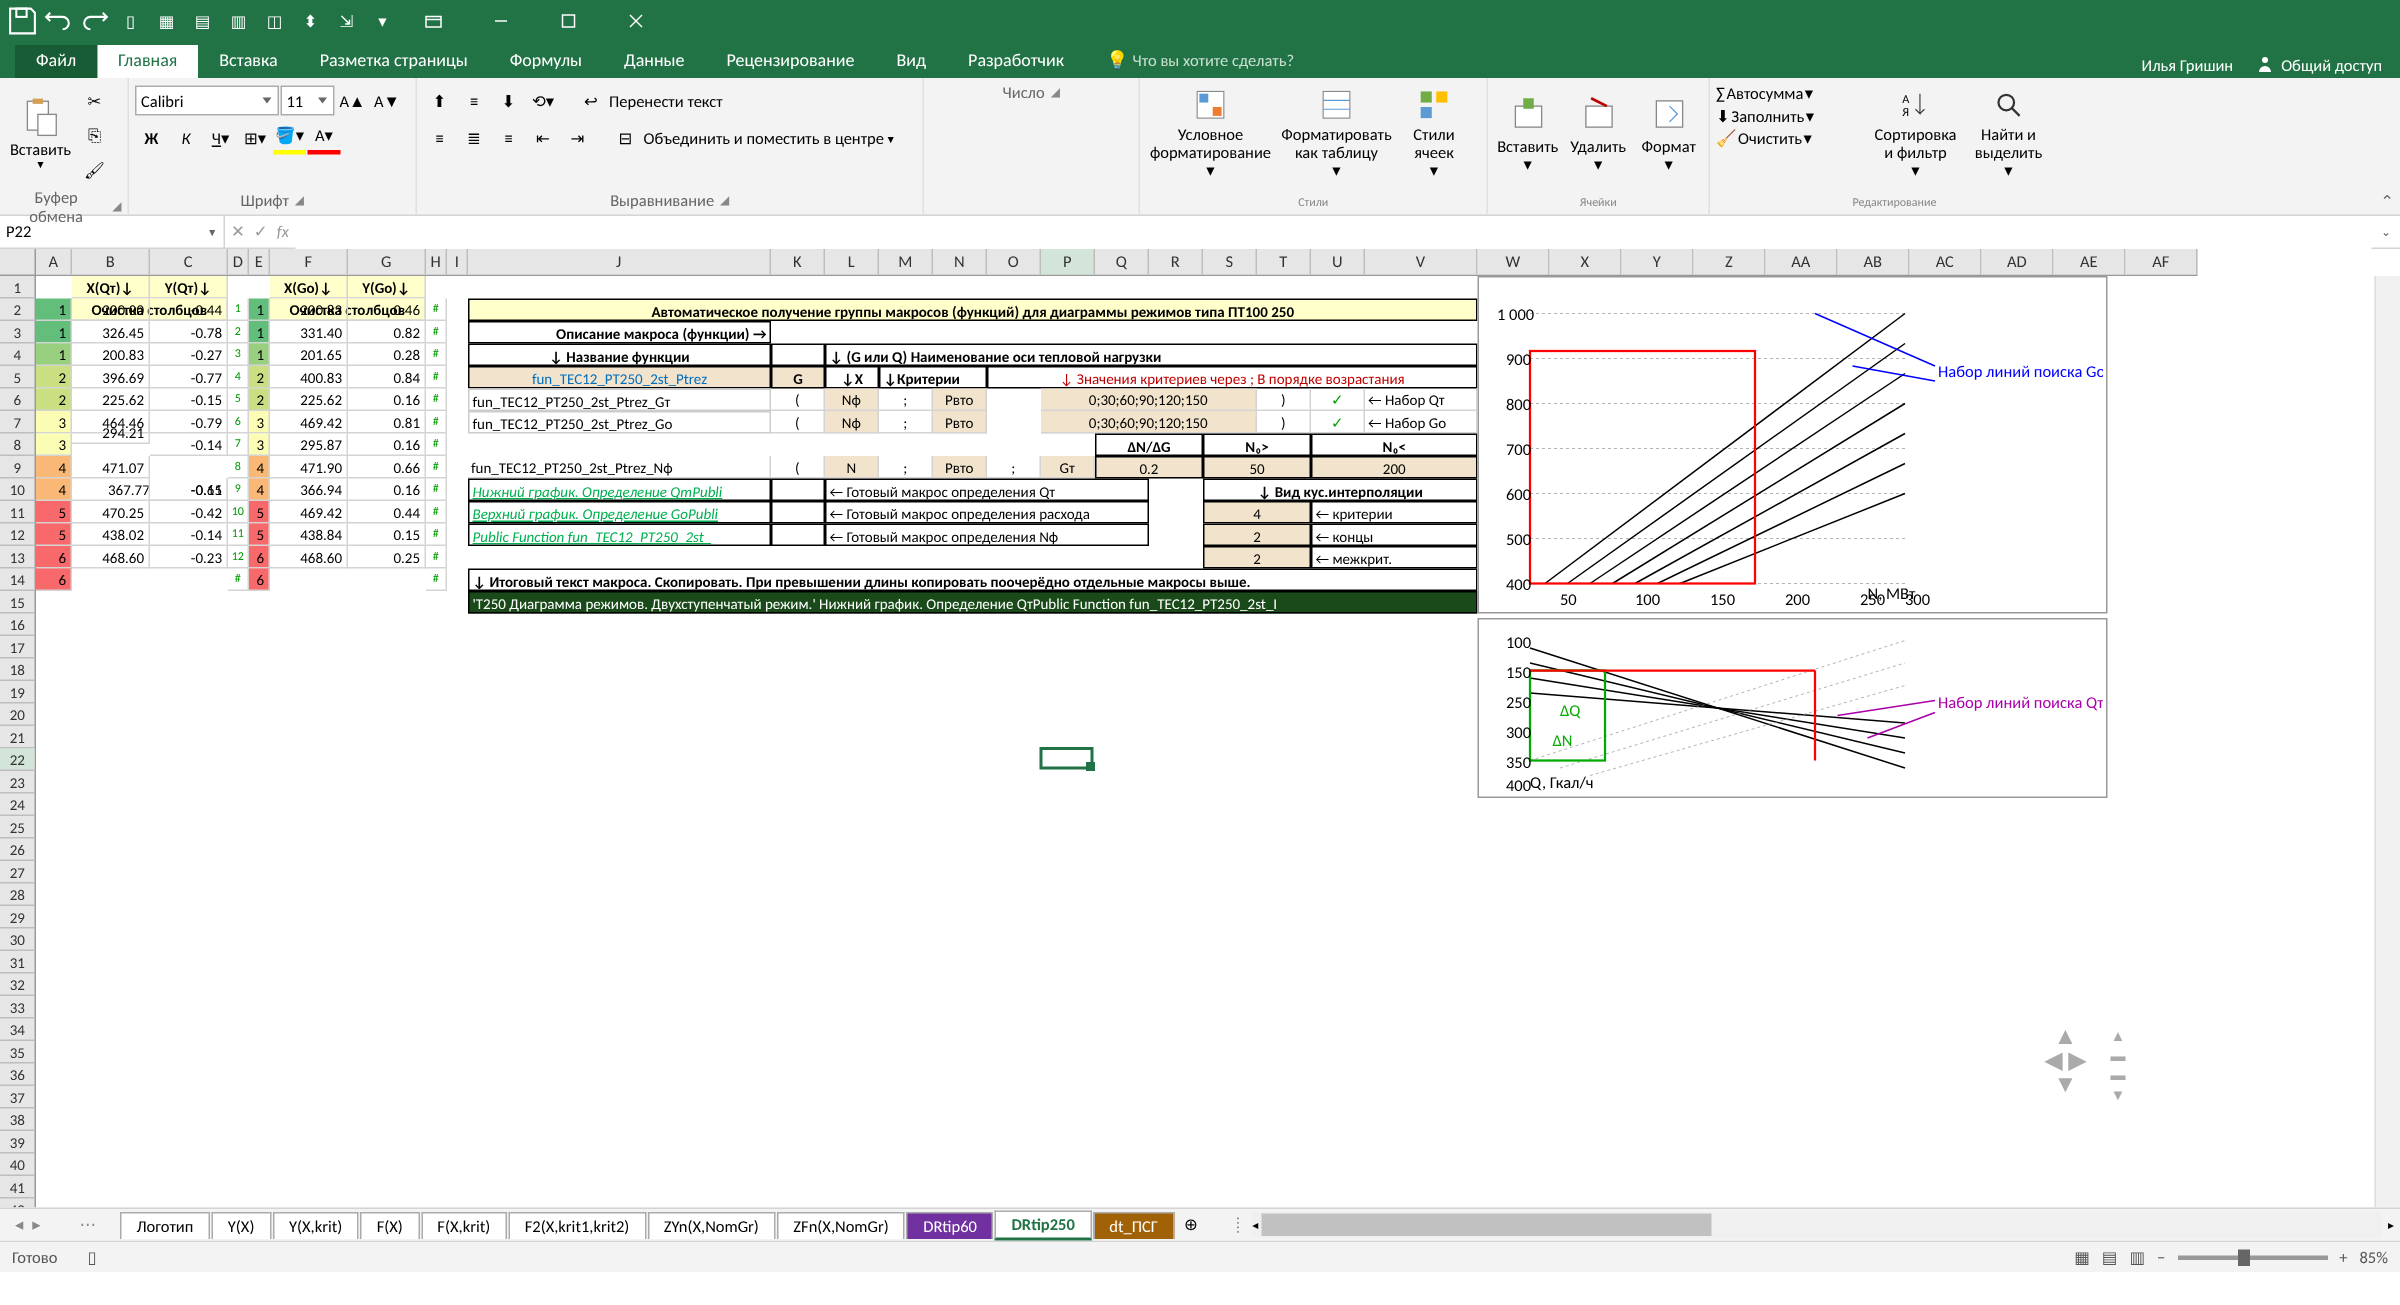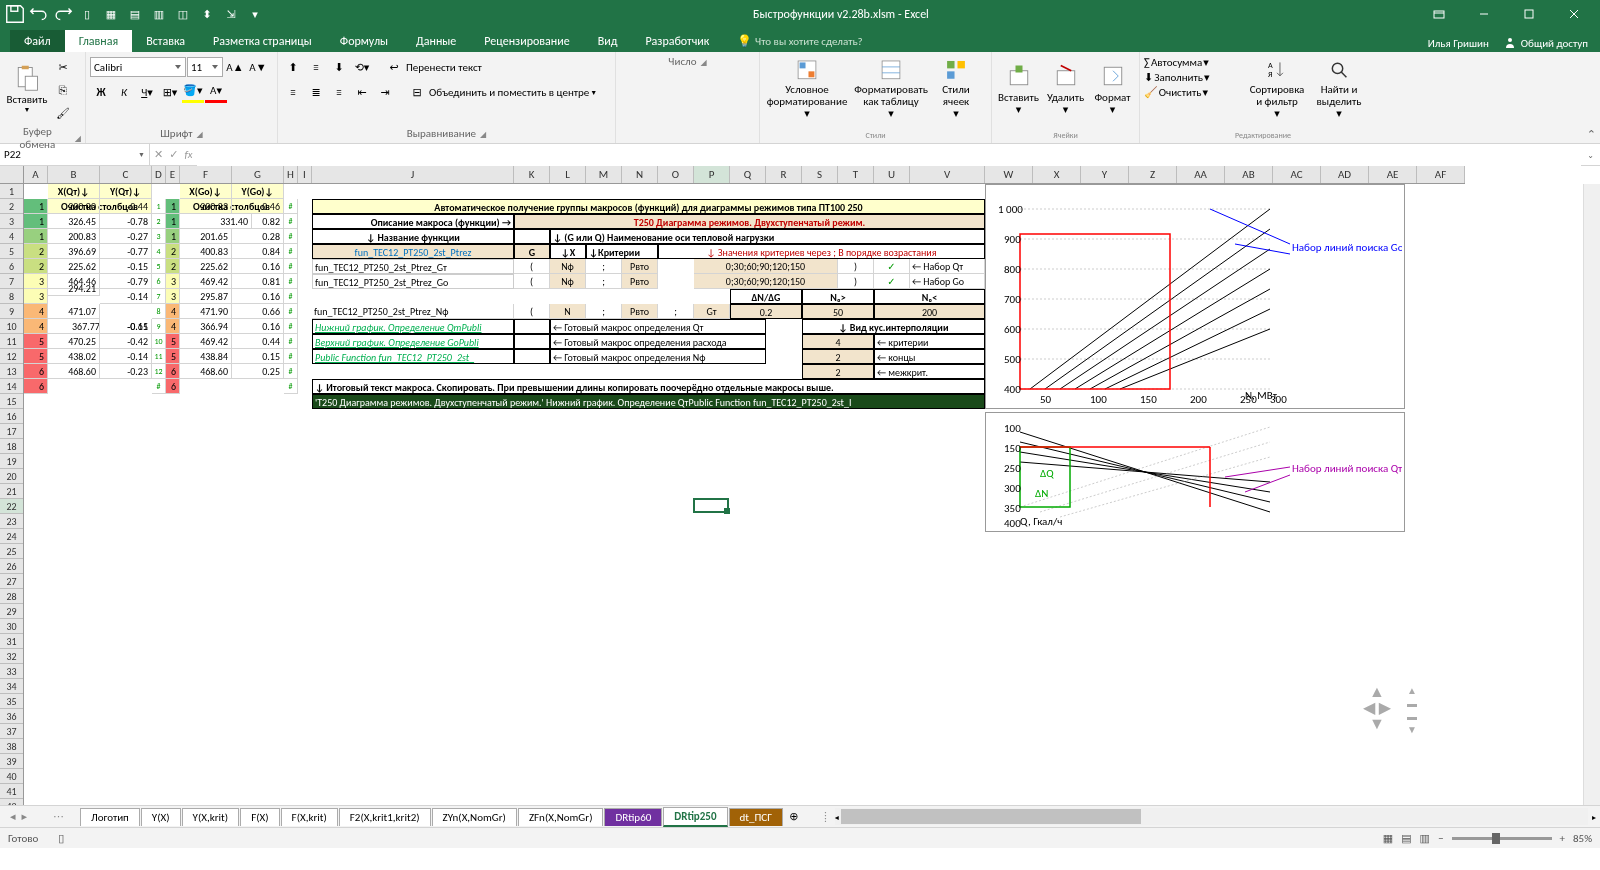--- a/index.html
+++ b/index.html
@@ -94,21 +94,20 @@
       </div>
     <div class="qat-btn">▯</div>
     <div class="qat-btn">▦</div>
     <div class="qat-btn">▤</div>
     <div class="qat-btn">▥</div>
     <div class="qat-btn">◫</div>
     <div class="qat-btn">⬍</div>
     <div class="qat-btn">⇲</div>
     <div class="qat-btn">▾</div>
   </div>
-  <div class="title-center">Быстрофункции v2.28b.xlsm - Excel</div>
   <div class="win-btns">
     <div class="win-btn">
         <svg viewBox="0 0 12 12" stroke="#fff" fill="none">
           <rect x="1" y="3" width="10" height="7"></rect>
           <line x1="1" y1="5" x2="11" y2="5"></line>
         </svg>
       </div>
     <div class="win-btn">
         <svg viewBox="0 0 12 12" stroke="#fff">
           <line x1="2" y1="6" x2="10" y2="6"></line>
@@ -462,21 +461,21 @@
       <div class="cell idx-g6 num-cell" style="left: 0px; top: 195px; width: 24px; height: 15px;">6</div>
       <div class="cell " style="left: 128px; top: 195px; width: 14px; height: 15px; color: rgb(0, 153, 0); font-size: 8px; text-align: center;">#</div>
       <div class="cell hdr-yellow" style="left: 156px; top: 0px; width: 52px; height: 15px;">X(Go)↓</div>
       <div class="cell hdr-yellow" style="left: 208px; top: 0px; width: 52px; height: 15px;">Y(Go)↓</div>
       <div class="cell hdr-clear" style="left: 156px; top: 15px; width: 104px; height: 15px;">Очистка столбцов</div>
       <div class="cell idx-g1 num-cell" style="left: 142px; top: 15px; width: 14px; height: 15px;">1</div>
       <div class="cell num-cell" style="left: 156px; top: 15px; width: 52px; height: 15px;">200.83</div>
       <div class="cell num-cell" style="left: 208px; top: 15px; width: 52px; height: 15px;">0.46</div>
       <div class="cell " style="left: 260px; top: 15px; width: 14px; height: 15px; color: rgb(0, 153, 0); font-size: 8px; text-align: center;">#</div>
       <div class="cell idx-g1 num-cell" style="left: 142px; top: 30px; width: 14px; height: 15px;">1</div>
-      <div class="cell num-cell" style="left: 156px; top: 30px; width: 72px; height: 15px;">331.40</div>
+      <div class="cell num-cell" style="left: 156px; top: 30px; width: 52px; height: 15px;">331.40</div>
       <div class="cell num-cell" style="left: 208px; top: 30px; width: 52px; height: 15px;">0.82</div>
       <div class="cell " style="left: 260px; top: 30px; width: 14px; height: 15px; color: rgb(0, 153, 0); font-size: 8px; text-align: center;">#</div>
       <div class="cell idx-g2 num-cell" style="left: 142px; top: 45px; width: 14px; height: 15px;">1</div>
       <div class="cell num-cell" style="left: 156px; top: 45px; width: 52px; height: 15px;">201.65</div>
       <div class="cell num-cell" style="left: 208px; top: 45px; width: 52px; height: 15px;">0.28</div>
       <div class="cell " style="left: 260px; top: 45px; width: 14px; height: 15px; color: rgb(0, 153, 0); font-size: 8px; text-align: center;">#</div>
       <div class="cell idx-g3 num-cell" style="left: 142px; top: 60px; width: 14px; height: 15px;">2</div>
       <div class="cell num-cell" style="left: 156px; top: 60px; width: 52px; height: 15px;">400.83</div>
       <div class="cell num-cell" style="left: 208px; top: 60px; width: 52px; height: 15px;">0.84</div>
       <div class="cell " style="left: 260px; top: 60px; width: 14px; height: 15px; color: rgb(0, 153, 0); font-size: 8px; text-align: center;">#</div>
@@ -509,21 +508,20 @@
       <div class="cell num-cell" style="left: 208px; top: 165px; width: 52px; height: 15px;">0.15</div>
       <div class="cell " style="left: 260px; top: 165px; width: 14px; height: 15px; color: rgb(0, 153, 0); font-size: 8px; text-align: center;">#</div>
       <div class="cell idx-g6 num-cell" style="left: 142px; top: 180px; width: 14px; height: 15px;">6</div>
       <div class="cell num-cell" style="left: 156px; top: 180px; width: 52px; height: 15px;">468.60</div>
       <div class="cell num-cell" style="left: 208px; top: 180px; width: 52px; height: 15px;">0.25</div>
       <div class="cell " style="left: 260px; top: 180px; width: 14px; height: 15px; color: rgb(0, 153, 0); font-size: 8px; text-align: center;">#</div>
       <div class="cell idx-g6 num-cell" style="left: 142px; top: 195px; width: 14px; height: 15px;">6</div>
       <div class="cell " style="left: 260px; top: 195px; width: 14px; height: 15px; color: rgb(0, 153, 0); font-size: 8px; text-align: center;">#</div>
       <div class="cell hdr-yellow bordered" style="left: 288px; top: 15px; width: 673px; height: 15px; font-weight: bold;">Автоматическое получение группы макросов (функций) для диаграммы режимов типа ПТ100 250</div>
       <div class="cell bordered" style="left: 288px; top: 30px; width: 202px; height: 15px; text-align: right; font-weight: bold;">Описание макроса (функции) →</div>
-      <div class="cell tan bordered" style="left: 490px; top: 30px; width: 471px; height: 15px; font-weight: bold; text-align: center; color: rgb(192, 0, 0);">Т250 Диаграмма режимов. Двухступенчатый режим.</div>
       <div class="cell bordered" style="left: 288px; top: 45px; width: 202px; height: 15px; font-weight: bold; text-align: center;">↓ Название функции</div>
       <div class="cell bordered" style="left: 490px; top: 45px; width: 36px; height: 15px;"></div>
       <div class="cell bordered" style="left: 526px; top: 45px; width: 435px; height: 15px; font-weight: bold;">↓  (G или Q) Наименование оси тепловой нагрузки</div>
       <div class="cell tan bordered" style="left: 288px; top: 60px; width: 202px; height: 15px; text-align: center; color: rgb(0, 112, 192);">fun_TEC12_PT250_2st_Ptrez</div>
       <div class="cell tan bordered" style="left: 490px; top: 60px; width: 36px; height: 15px; text-align: center; font-weight: bold;">G</div>
       <div class="cell bordered" style="left: 526px; top: 60px; width: 36px; height: 15px; font-weight: bold; text-align: center;">↓X</div>
       <div class="cell bordered" style="left: 562px; top: 60px; width: 72px; height: 15px; font-weight: bold;">↓Критерии</div>
       <div class="cell bordered" style="left: 634px; top: 60px; width: 327px; height: 15px; font-weight: normal; color: rgb(192, 0, 0); text-align: center;">↓ Значения критериев через ; В порядке возрастания</div>
       <div class="cell " style="left: 288px; top: 75px; width: 202px; height: 15px; background: rgb(255, 255, 255); border: 1px solid rgb(204, 204, 204);">fun_TEC12_PT250_2st_Ptrez_Gт</div>
       <div class="cell " style="left: 490px; top: 75px; width: 36px; height: 15px; text-align: center;">(</div>

